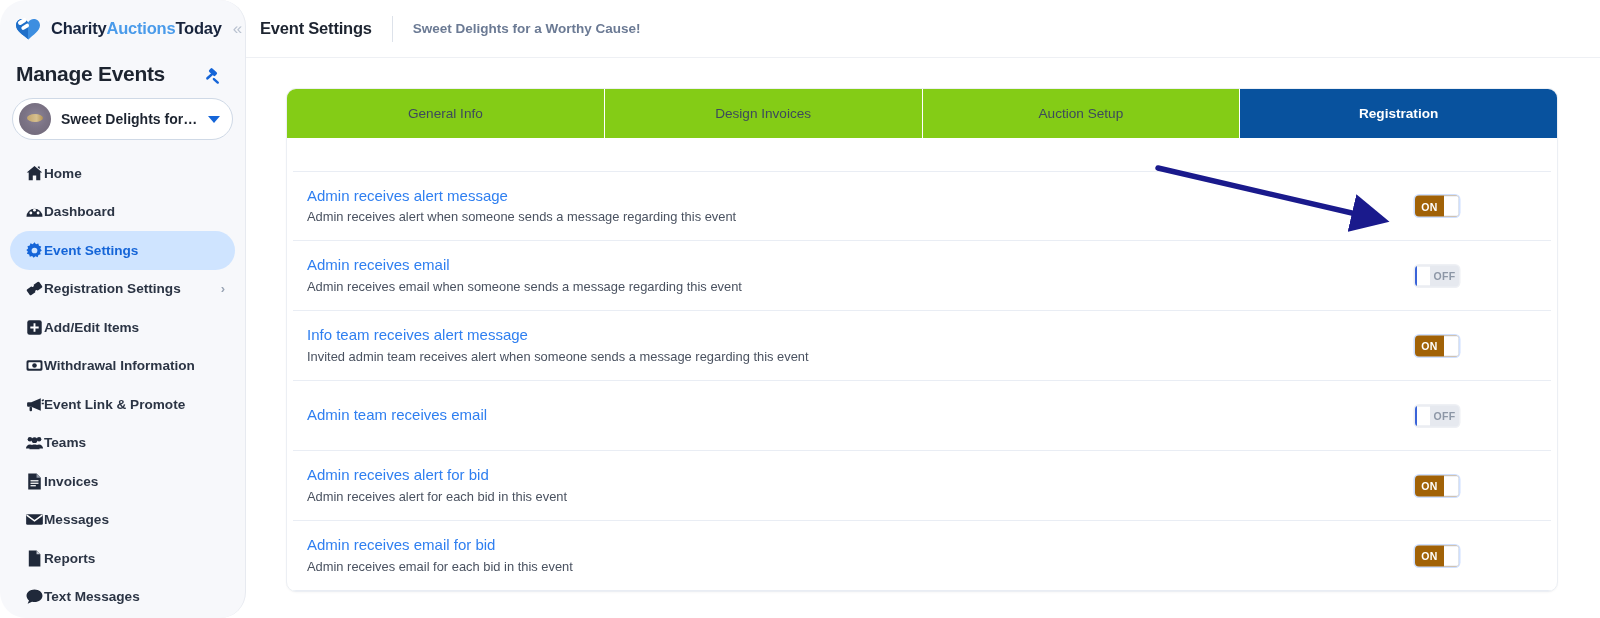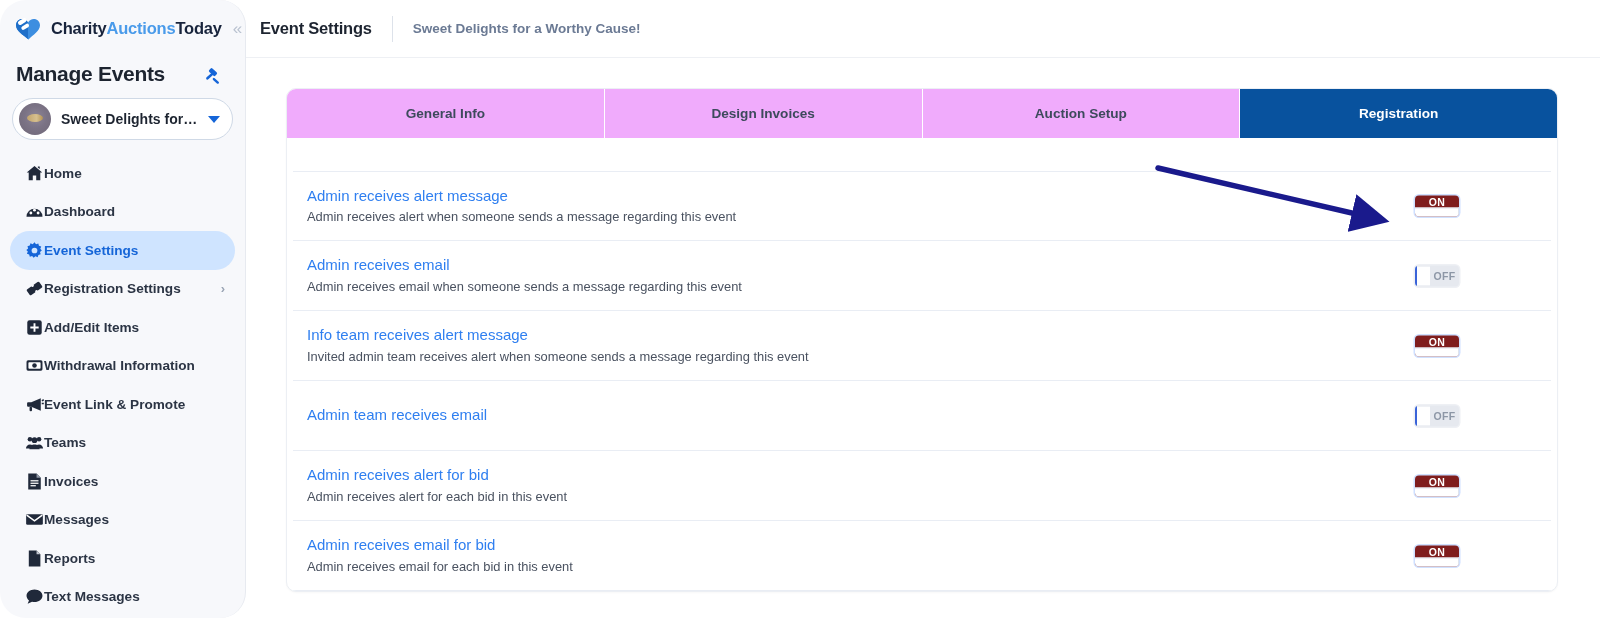--- a/index.html
+++ b/index.html
@@ -117,23 +117,23 @@
     border: 1px solid #eceff4;
     border-radius: 10px;
     overflow: hidden;
     box-shadow: 0 1px 2px rgba(16,24,40,.03);
   }
 
   .tabs { display: flex; height: 49px; }
   .tab {
     flex: 1 1 0;
     display: flex; align-items: center; justify-content: center;
-    background: #f0abfc;
+    background: #84cc16;
     border-right: 1px solid #ffffff;
-    font-size: 13.6px; font-weight: 700; color: #3d4a5c;
+    font-size: 13.6px; font-weight: 400; color: #3d4a5c;
     cursor: pointer; user-select: none;
   }
   .tab:last-child { border-right: none; }
   .tab.active { background: #08529e; color: #ffffff; font-weight: 700; }
 
   .rows { padding: 0 0 0 0; }
   .row {
     position: relative;
     height: 70px;
     margin: 0 6px;
@@ -145,21 +145,21 @@
   .row-texts { display: flex; flex-direction: column; gap: 5px; }
   .row-title { font-size: 15px; color: #2f7ff0; font-weight: 500; line-height: 1.1; cursor: pointer; }
   .row-desc { font-size: 12.9px; color: #4a5260; line-height: 1.2; }
 
   .toggle-wrap { position: absolute; right: 92px; top: 50%; transform: translateY(-50%); }
   .toggle {
     width: 44px; height: 21px; border-radius: 4px;
     display: flex; align-items: stretch; cursor: pointer;
     overflow: hidden; position: relative;
   }
-  .toggle.on { background: #7f1d1d; box-shadow: 0 0 0 1.5px #cfe0ff; flex-direction: column; }
+  .toggle.on { background: #a16207; box-shadow: 0 0 0 1.5px #cfe0ff; }
   .toggle.off { background: #e6e9ef; box-shadow: 0 0 0 1.5px #eef0f4; }
   .toggle .tog-label {
     flex: 1 1 auto; display: flex; align-items: center; justify-content: center;
     font-size: 10.5px; font-weight: 700; letter-spacing: .3px;
   }
   .toggle.on  .tog-label { color: #ffffff; }
   .toggle.off .tog-label { color: #8d97a6; }
   .toggle .knob { flex: 0 0 15px; background: #ffffff; border: 1px solid #dfe4ec; }
   .toggle.on .knob { order: 2; border-left: none; }
   .toggle.off .knob { order: 0; border-right: none; border-left: 2px solid #3a63d8; }

